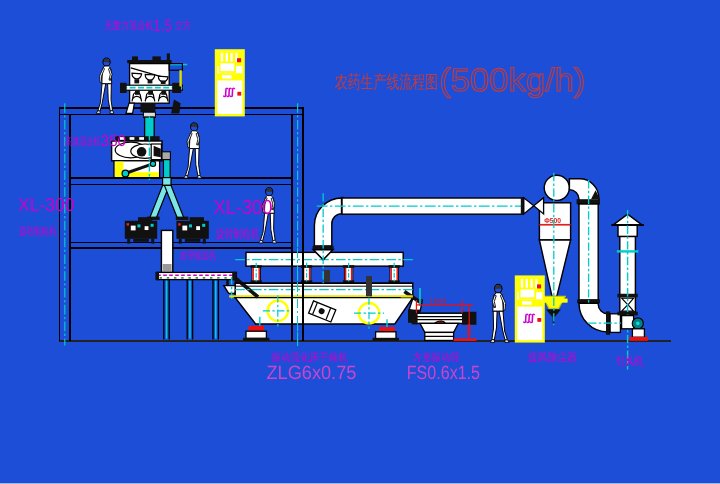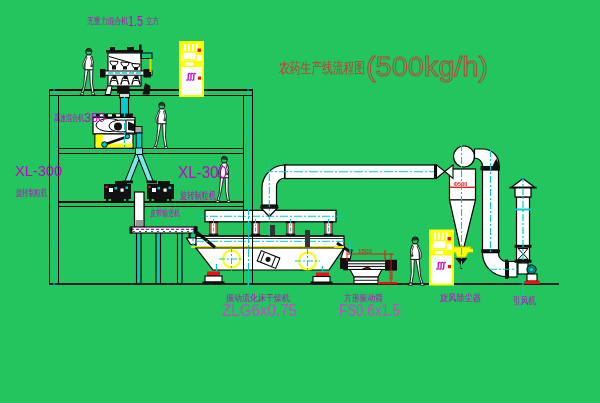--- a/index.html
+++ b/index.html
@@ -1,16 +1,16 @@
 <!DOCTYPE html>
 <html><head>
 <meta charset="utf-8">
 <style>
 html,body{margin:0;padding:0;background:#fff;}
-#c{position:relative;width:600px;height:403px;overflow:hidden;background:#22c55e;
+#c{position:relative;width:600px;height:403px;overflow:hidden;background:#1d4ed8;
    font-family:"Liberation Sans",sans-serif;}
 svg{position:absolute;left:0;top:0;}
 text{font-family:"Liberation Sans",sans-serif;}
 </style>
 </head>
 <body>
 <div id="c">
 <svg width="600" height="403" viewBox="0 0 600 403">
 <defs>
 <g id="person">

